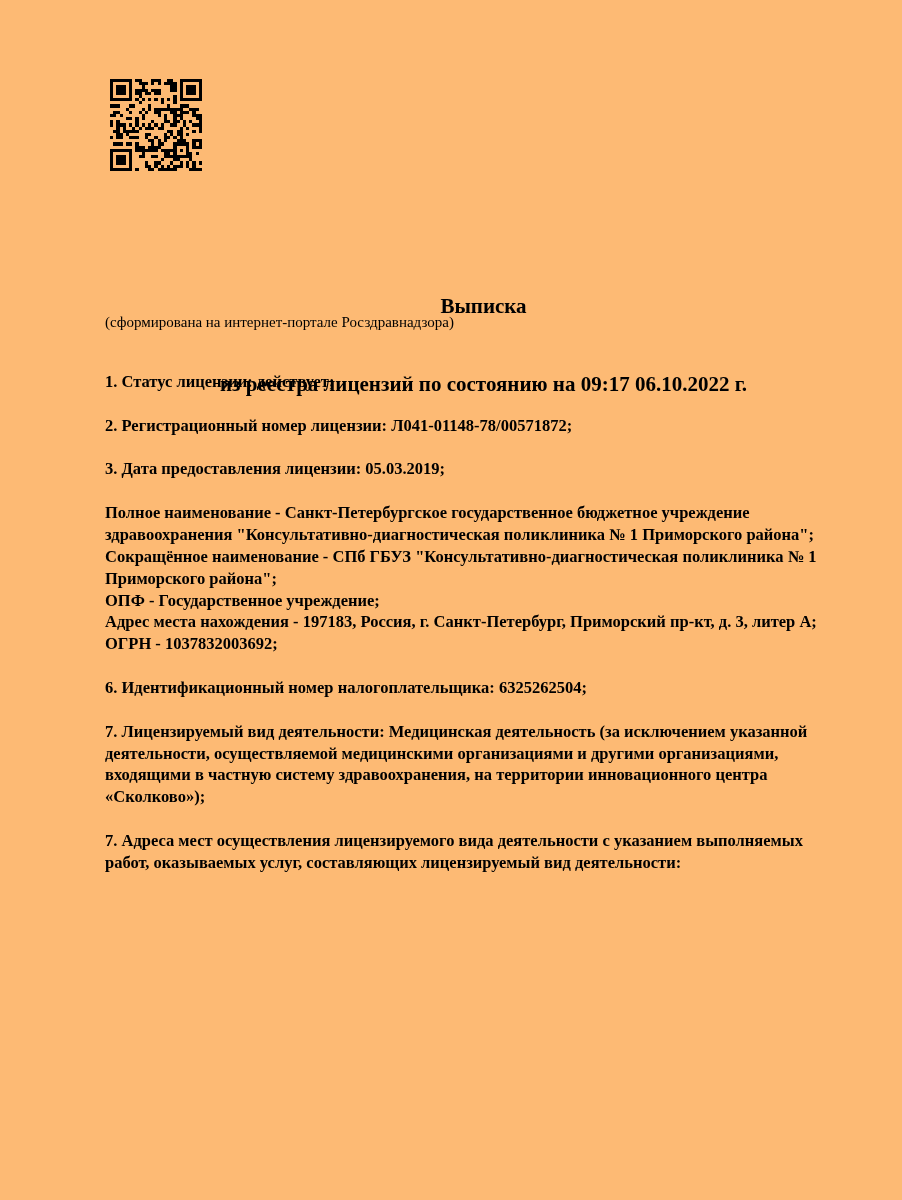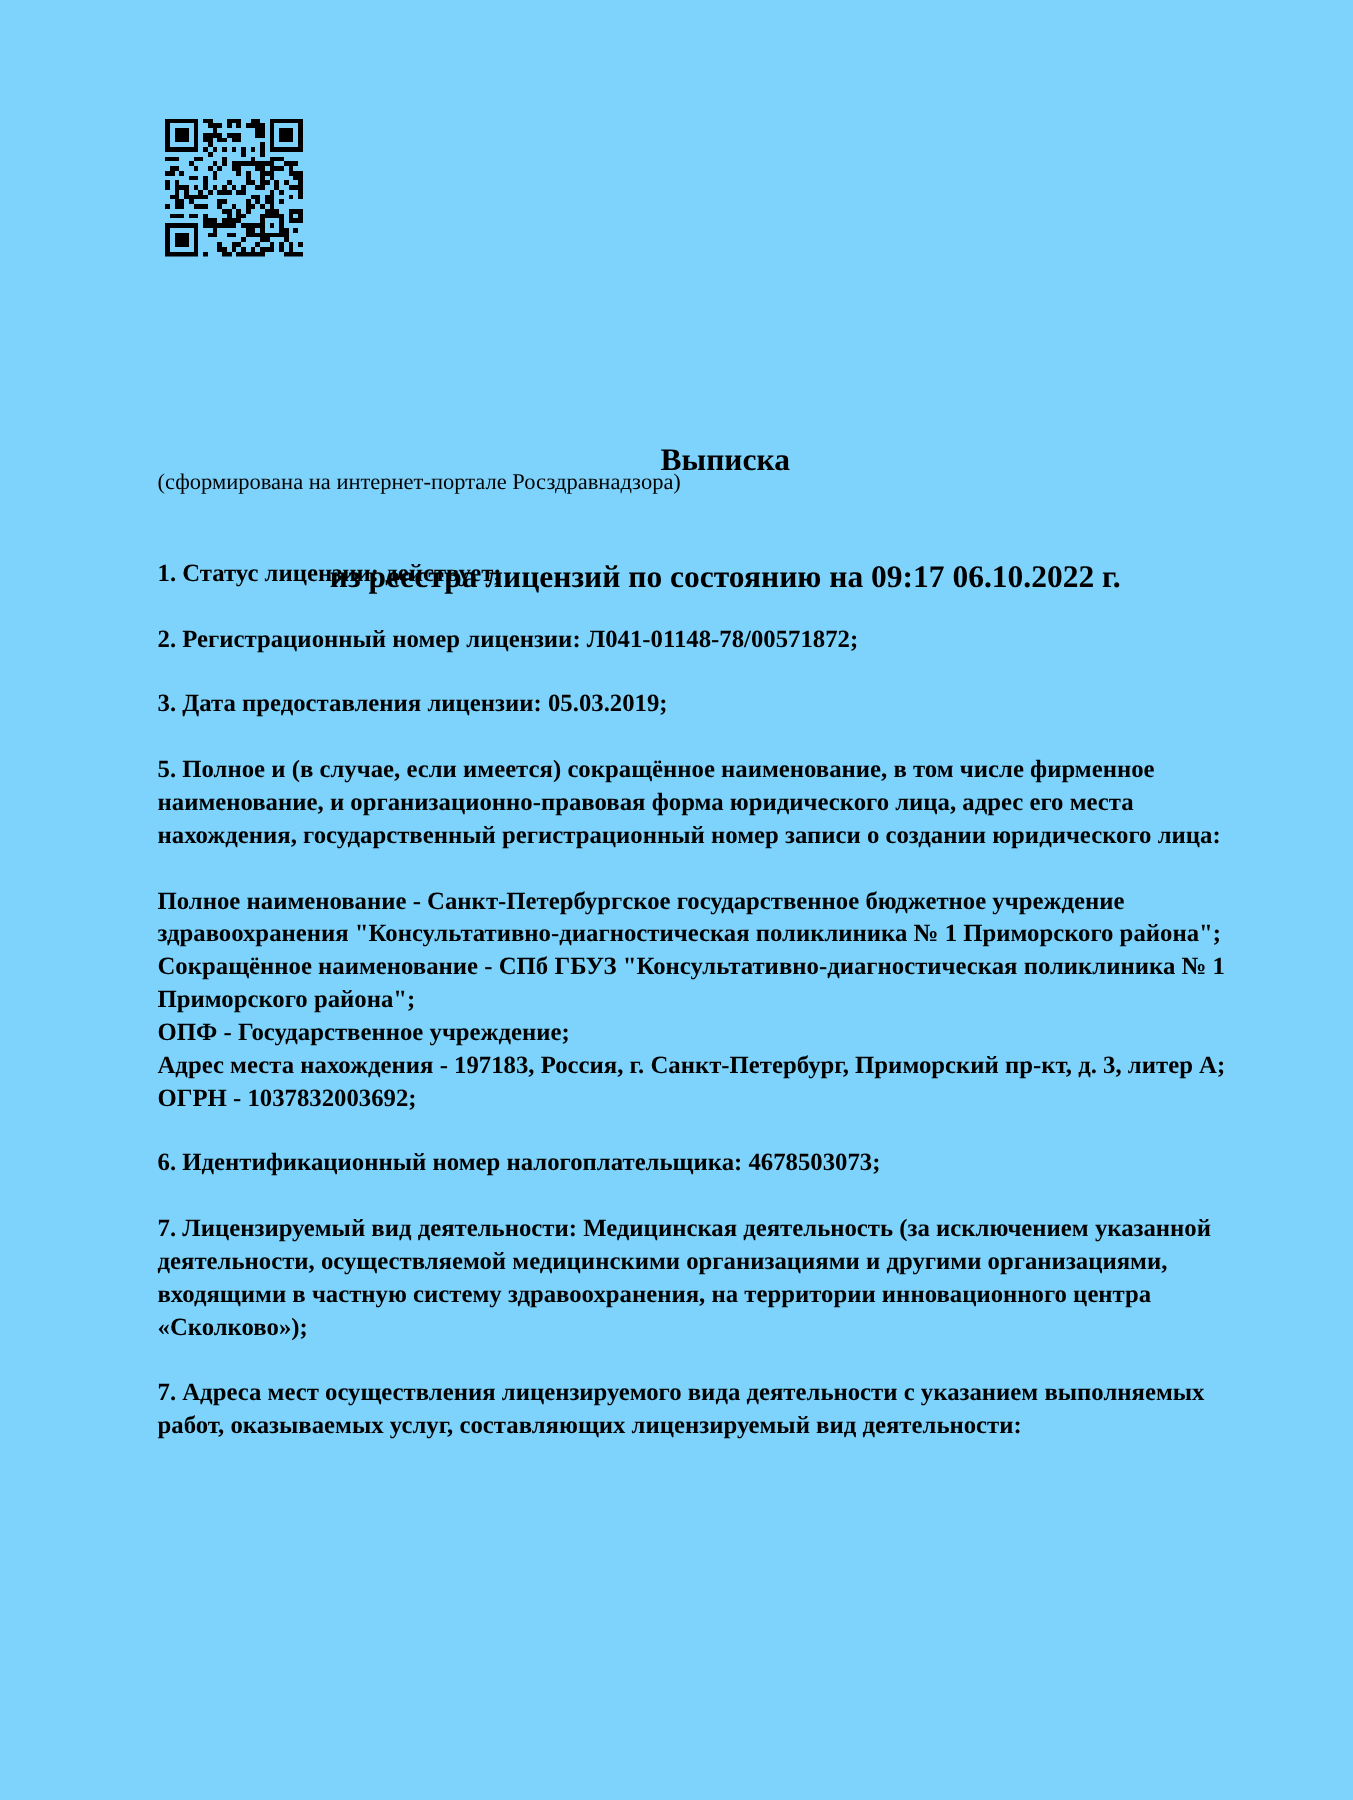--- a/index.html
+++ b/index.html
@@ -4,21 +4,21 @@
 <style>
   html, body {
     margin: 0;
     padding: 0;
     background: #ffffff;
   }
   .page {
     position: relative;
     width: 902px;
     height: 1200px;
-    background: #7dd3fc;
+    background: #fdba74;
     color: #000000;
     font-family: "Liberation Serif", "DejaVu Serif", serif;
     overflow: hidden;
   }
   .qr {
     position: absolute;
     left: 110px;
     top: 79px;
     width: 92px;
     height: 92px;
@@ -454,31 +454,28 @@
     <div>Выписка</div>
     <div>из реестра лицензий по состоянию на 09:17 06.10.2022 г.</div>
   </div>
 
   <div class="subtitle">(сформирована на интернет-портале Росздравнадзора)</div>
 
   <div class="body-text" id="document-body">
       <p class="para">1. Статус лицензии: действует;</p>
       <p class="para">2. Регистрационный номер лицензии: Л041-01148-78/00571872;</p>
       <p class="para">3. Дата предоставления лицензии: 05.03.2019;</p>
-      <p class="para">5. Полное и (в случае, если имеется) сокращённое наименование, в том числе фирменное
-наименование, и организационно-правовая форма юридического лица, адрес его места
-нахождения, государственный регистрационный номер записи о создании юридического лица:</p>
       <p class="para">Полное наименование - Санкт-Петербургское государственное бюджетное учреждение
 здравоохранения "Консультативно-диагностическая поликлиника № 1 Приморского района";
 Сокращённое наименование - СПб ГБУЗ "Консультативно-диагностическая поликлиника № 1
 Приморского района";
 ОПФ - Государственное учреждение;
 Адрес места нахождения - 197183, Россия, г. Санкт-Петербург, Приморский пр-кт, д. 3, литер А;
 ОГРН - 1037832003692;</p>
-      <p class="para">6. Идентификационный номер налогоплательщика: 4678503073;</p>
+      <p class="para">6. Идентификационный номер налогоплательщика: 6325262504;</p>
       <p class="para">7. Лицензируемый вид деятельности: Медицинская деятельность (за исключением указанной
 деятельности, осуществляемой медицинскими организациями и другими организациями,
 входящими в частную систему здравоохранения, на территории инновационного центра
 «Сколково»);</p>
       <p class="para">7. Адреса мест осуществления лицензируемого вида деятельности с указанием выполняемых
 работ, оказываемых услуг, составляющих лицензируемый вид деятельности:</p>
     </div>
 
 </div>
 

